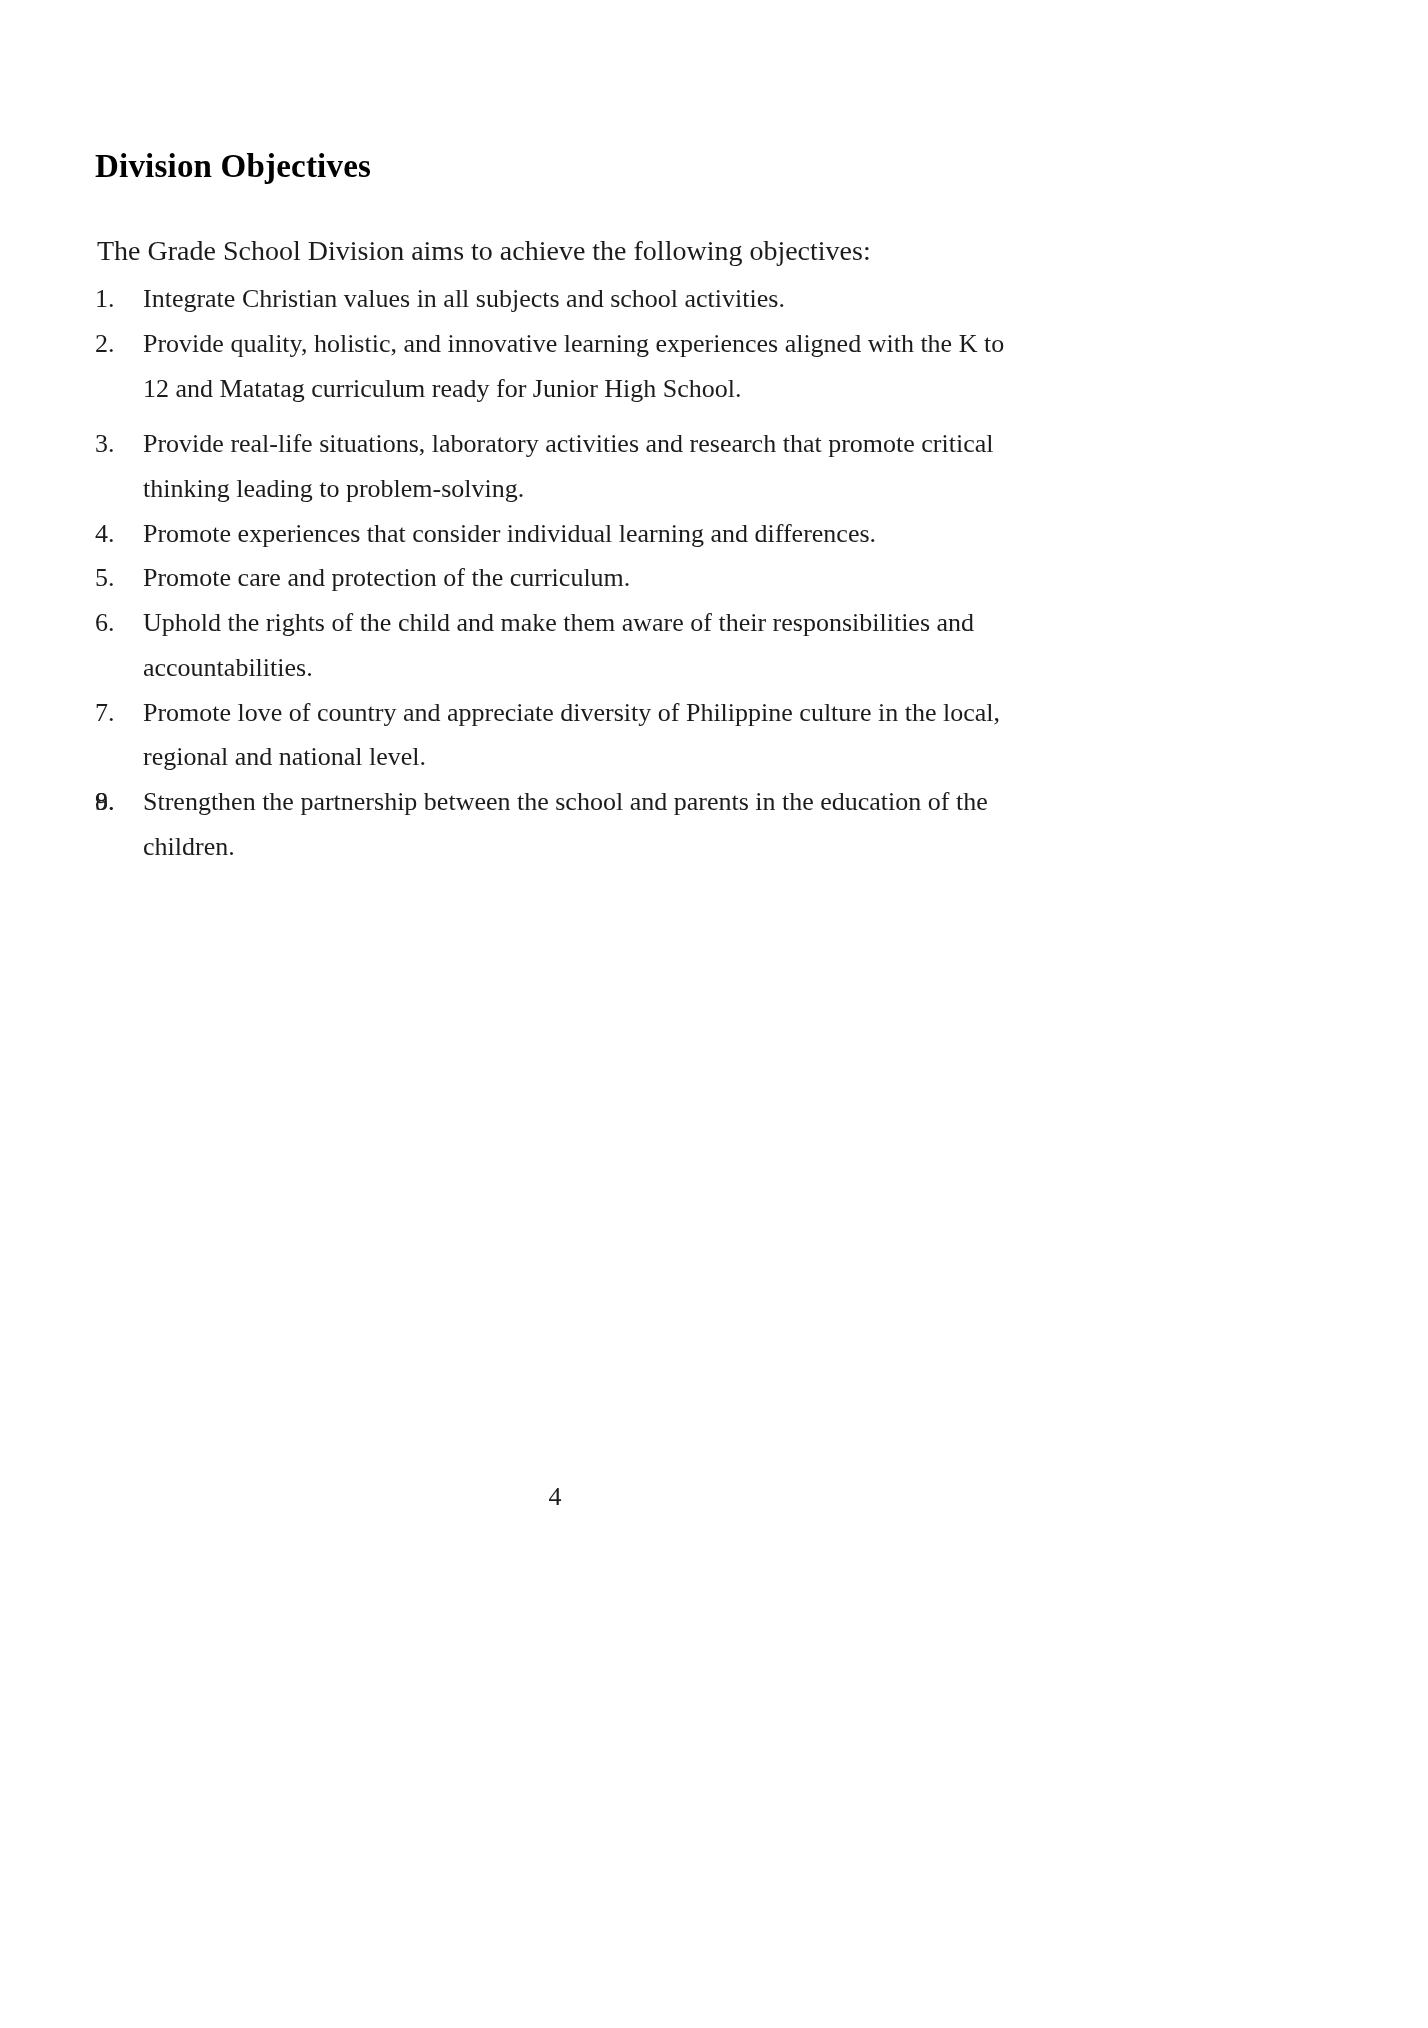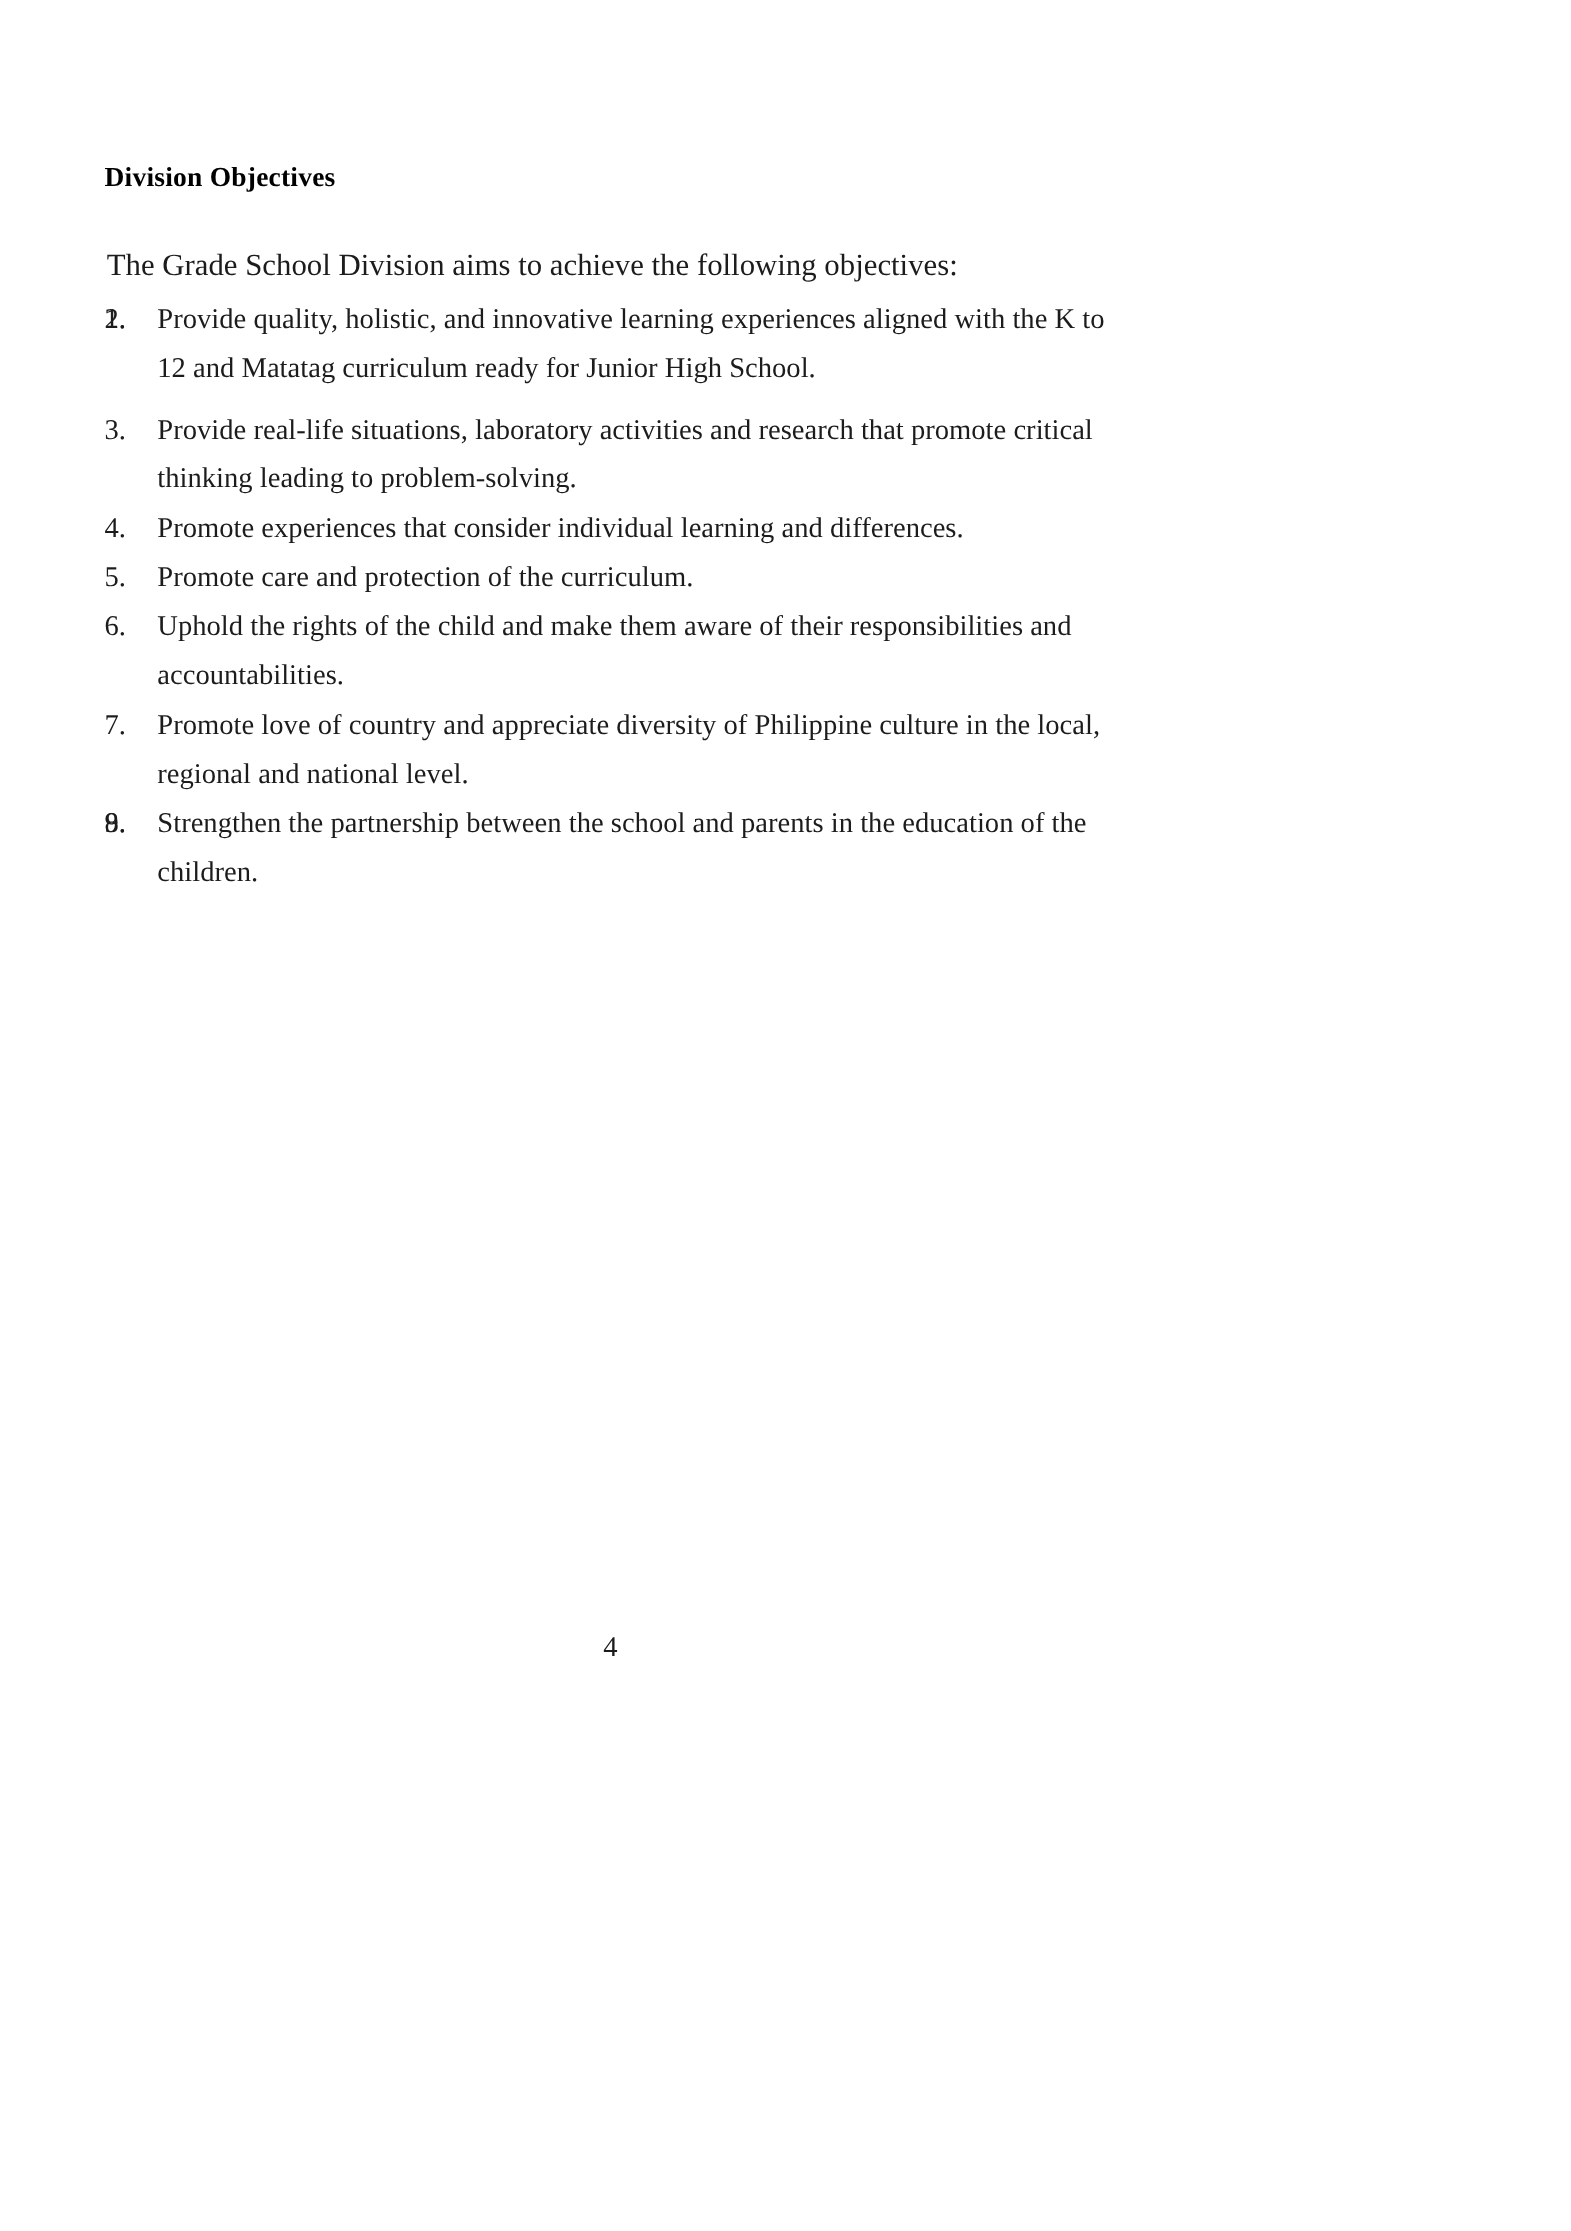--- a/index.html
+++ b/index.html
@@ -15,21 +15,21 @@
       position: relative;
       overflow: hidden;
     }
     .page-content {
       position: absolute;
       left: 95px;
       top: 148px;
       width: 920px;
     }
     .doc-title {
-      font-size: 25px;
+      font-size: 33px;
       font-weight: bold;
       color: #000000;
       margin: 0 0 42px 0;
       letter-spacing: 0.2px;
     }
     .section-title {
       font-size: 27px;
       font-weight: bold;
       color: #000000;
       margin: 0 0 2px 0;
@@ -74,20 +74,21 @@
 <div class="page-content">
 
   <h1 class="doc-title">Division Objectives</h1>
 
 
   <p class="intro">The Grade School Division aims to achieve the following objectives:</p>
 
   <ol class="objectives">
     <li>
       <span class="num">1.</span>
+      <span>Integrate Christian values in all subjects and school activities.</span>
     </li>
     <li>
       <span class="num">2.</span>
       <span>Provide quality, holistic, and innovative learning experiences aligned with the K to 12 and Matatag curriculum ready for Junior High School.</span>
     </li>
     <li class="extra-space">
       <span class="num">3.</span>
       <span>Provide real-life situations, laboratory activities and research that promote critical thinking leading to problem-solving.</span>
     </li>
     <li>

